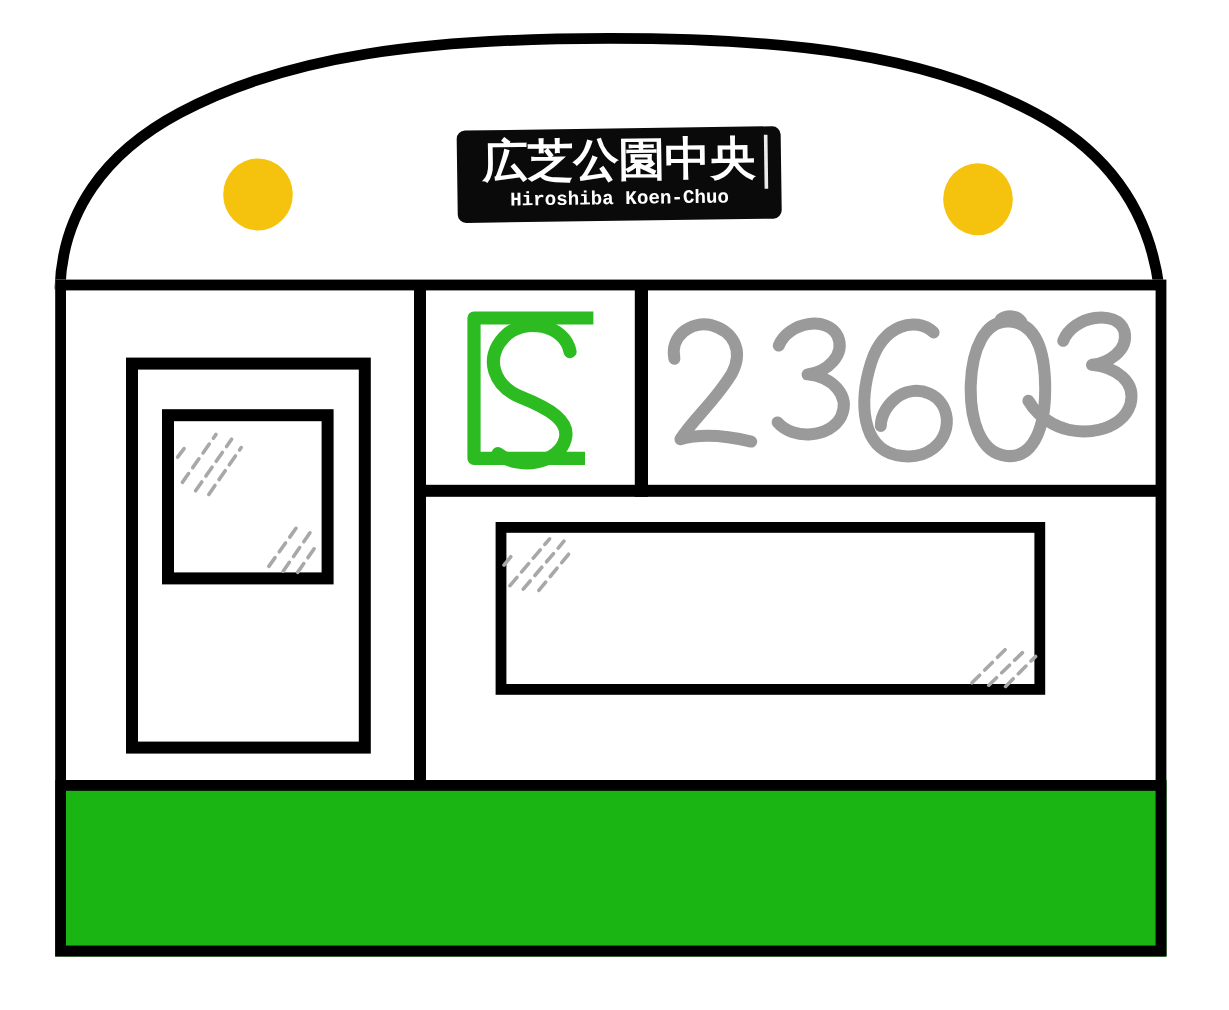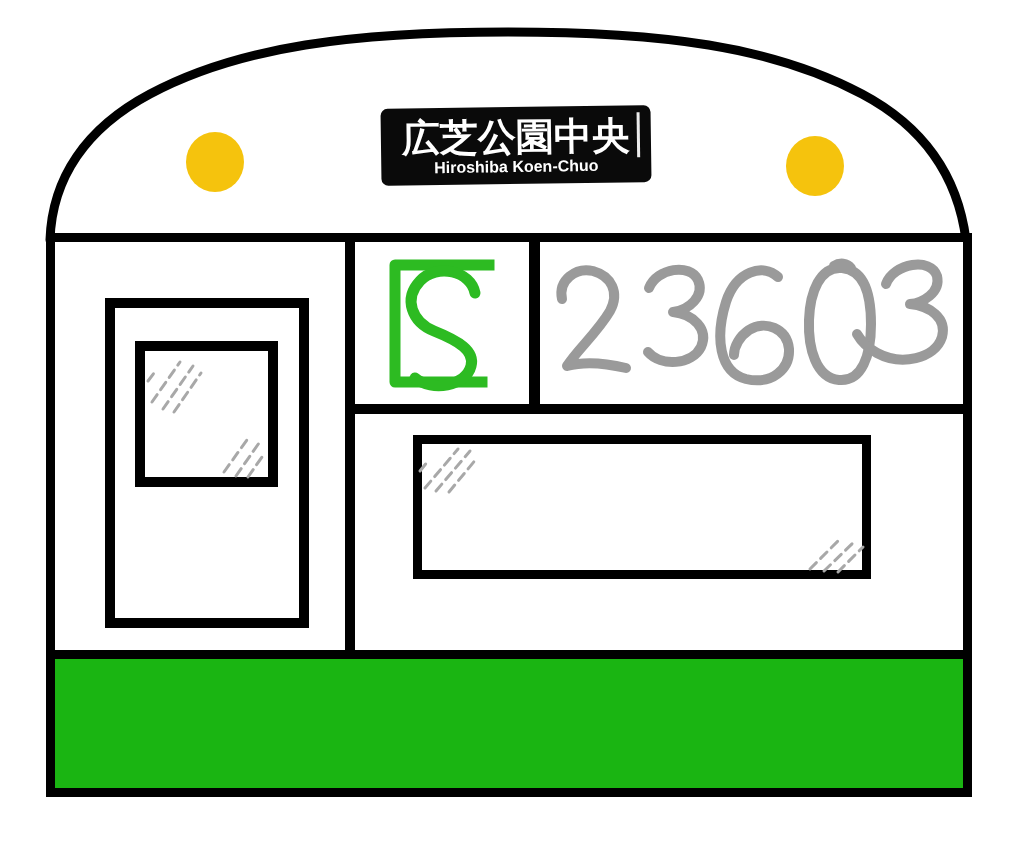--- a/index.html
+++ b/index.html
@@ -1,19 +1,19 @@
 <!DOCTYPE html>
 <html style="--c-outline: #000000; --c-body: #FFFFFF; --c-stripe_green: #1AB512; --c-logo_green: #2DBB22; --c-headlight_yellow: #F5C30D; --c-number_gray: #9A9A9A; --c-sign_bg: #0A0A0A; --c-sign_text: #FFFFFF; --c-glass_streak: #A8A8A8;"><head>
 <meta charset="utf-8">
 <style>
   html,body{margin:0;padding:0;background:#ffffff;}
   *{box-sizing:border-box;}
   #stage{
     position:relative;width:1024px;height:842px;background:#fff;overflow:hidden;
-    font-family:Liberation Sans, sans-serif;
+    font-family:Liberation Mono, monospace;
   }
   .abs{position:absolute;}
   svg.layer{position:absolute;left:0;top:0;pointer-events:none;}
 
   
   .roof-path{fill:var(--c-body,#ffffff);stroke:var(--c-outline,#000000);stroke-width:9;stroke-linejoin:round;}
 
   
   .light{width:58px;height:60px;border-radius:50%;background:var(--c-headlight_yellow,#F5C30D);}
 

